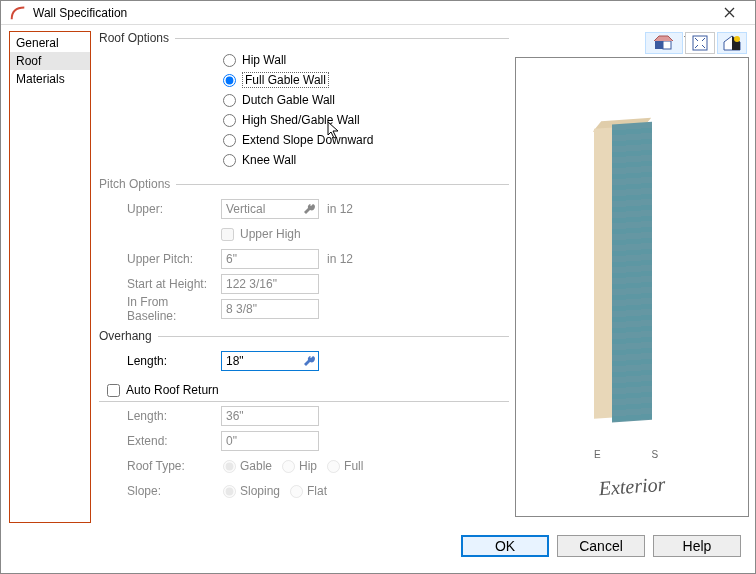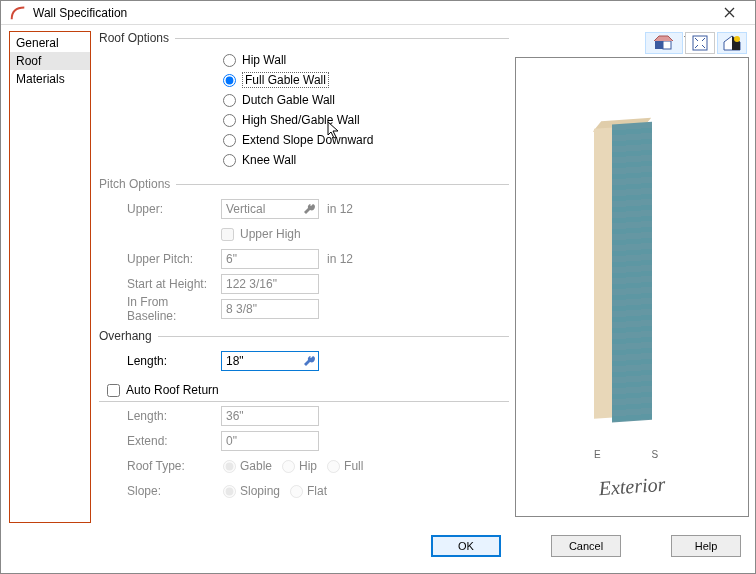--- a/index.html
+++ b/index.html
@@ -36,21 +36,21 @@
   .tbtn svg{ display:block;}
   .preview-box{ border:1px solid #888; height:460px; position:relative; background:#fff; overflow:hidden;}
   .wall3d{ position:absolute; left:50%; top:50%; transform:translate(-50%,-55%) skewY(-4deg);}
   .wall-back{ position:absolute; width:34px; height:290px; background:#e8d7b8; left:-18px; top:3px; }
   .wall-front{ position:relative; width:40px; height:298px; background:linear-gradient(#73a3ad,#5d97a3); background-image:
       repeating-linear-gradient(#6597a3 0 6px, #5d97a3 6px 11px);}
   .wall-top{ position:absolute; width:50px;height:10px; background:#e0cdaa; top:-4px; left:-15px; transform:skewX(-40deg);}
   .axis-lbl{ position:absolute; bottom:56px; left:50%; transform:translateX(-50%); font-size:10px; color:#666; letter-spacing:24px; padding-left:12px;}
   .ext-lbl{ position:absolute; bottom:18px; left:50%; transform:translateX(-50%) rotate(-4deg); font-style:italic; font-family:"Times New Roman",serif; font-size:20px; color:#555; }
   .footer{ display:flex; justify-content:flex-end; gap:8px; padding:6px 14px; }
-  .btn{ width:70px; height:22px; border:1px solid #9a9a9a; background:#eee; font-size:11px;margin-left:42px;}
+  .btn{ width:88px; height:22px; border:1px solid #9a9a9a; background:#eee; font-size:14px;}
   .btn.primary{ border:2px solid #0779d6; background:#e8f3ff;}
   .wrench-input{ position:relative; display:inline-block;}
   .wrench-icon{ position:absolute; right:3px; top:3px; pointer-events:none;}
   .cursor{ position:absolute; left:228px; top:92px; z-index:5;}
   .dd-arrow{ position:absolute; right:-10px; top:3px; border-left:4px solid transparent; border-right:4px solid transparent; border-top:5px solid #333;}
 </style>
 </head>
 <body>
 
 <div class="window">

